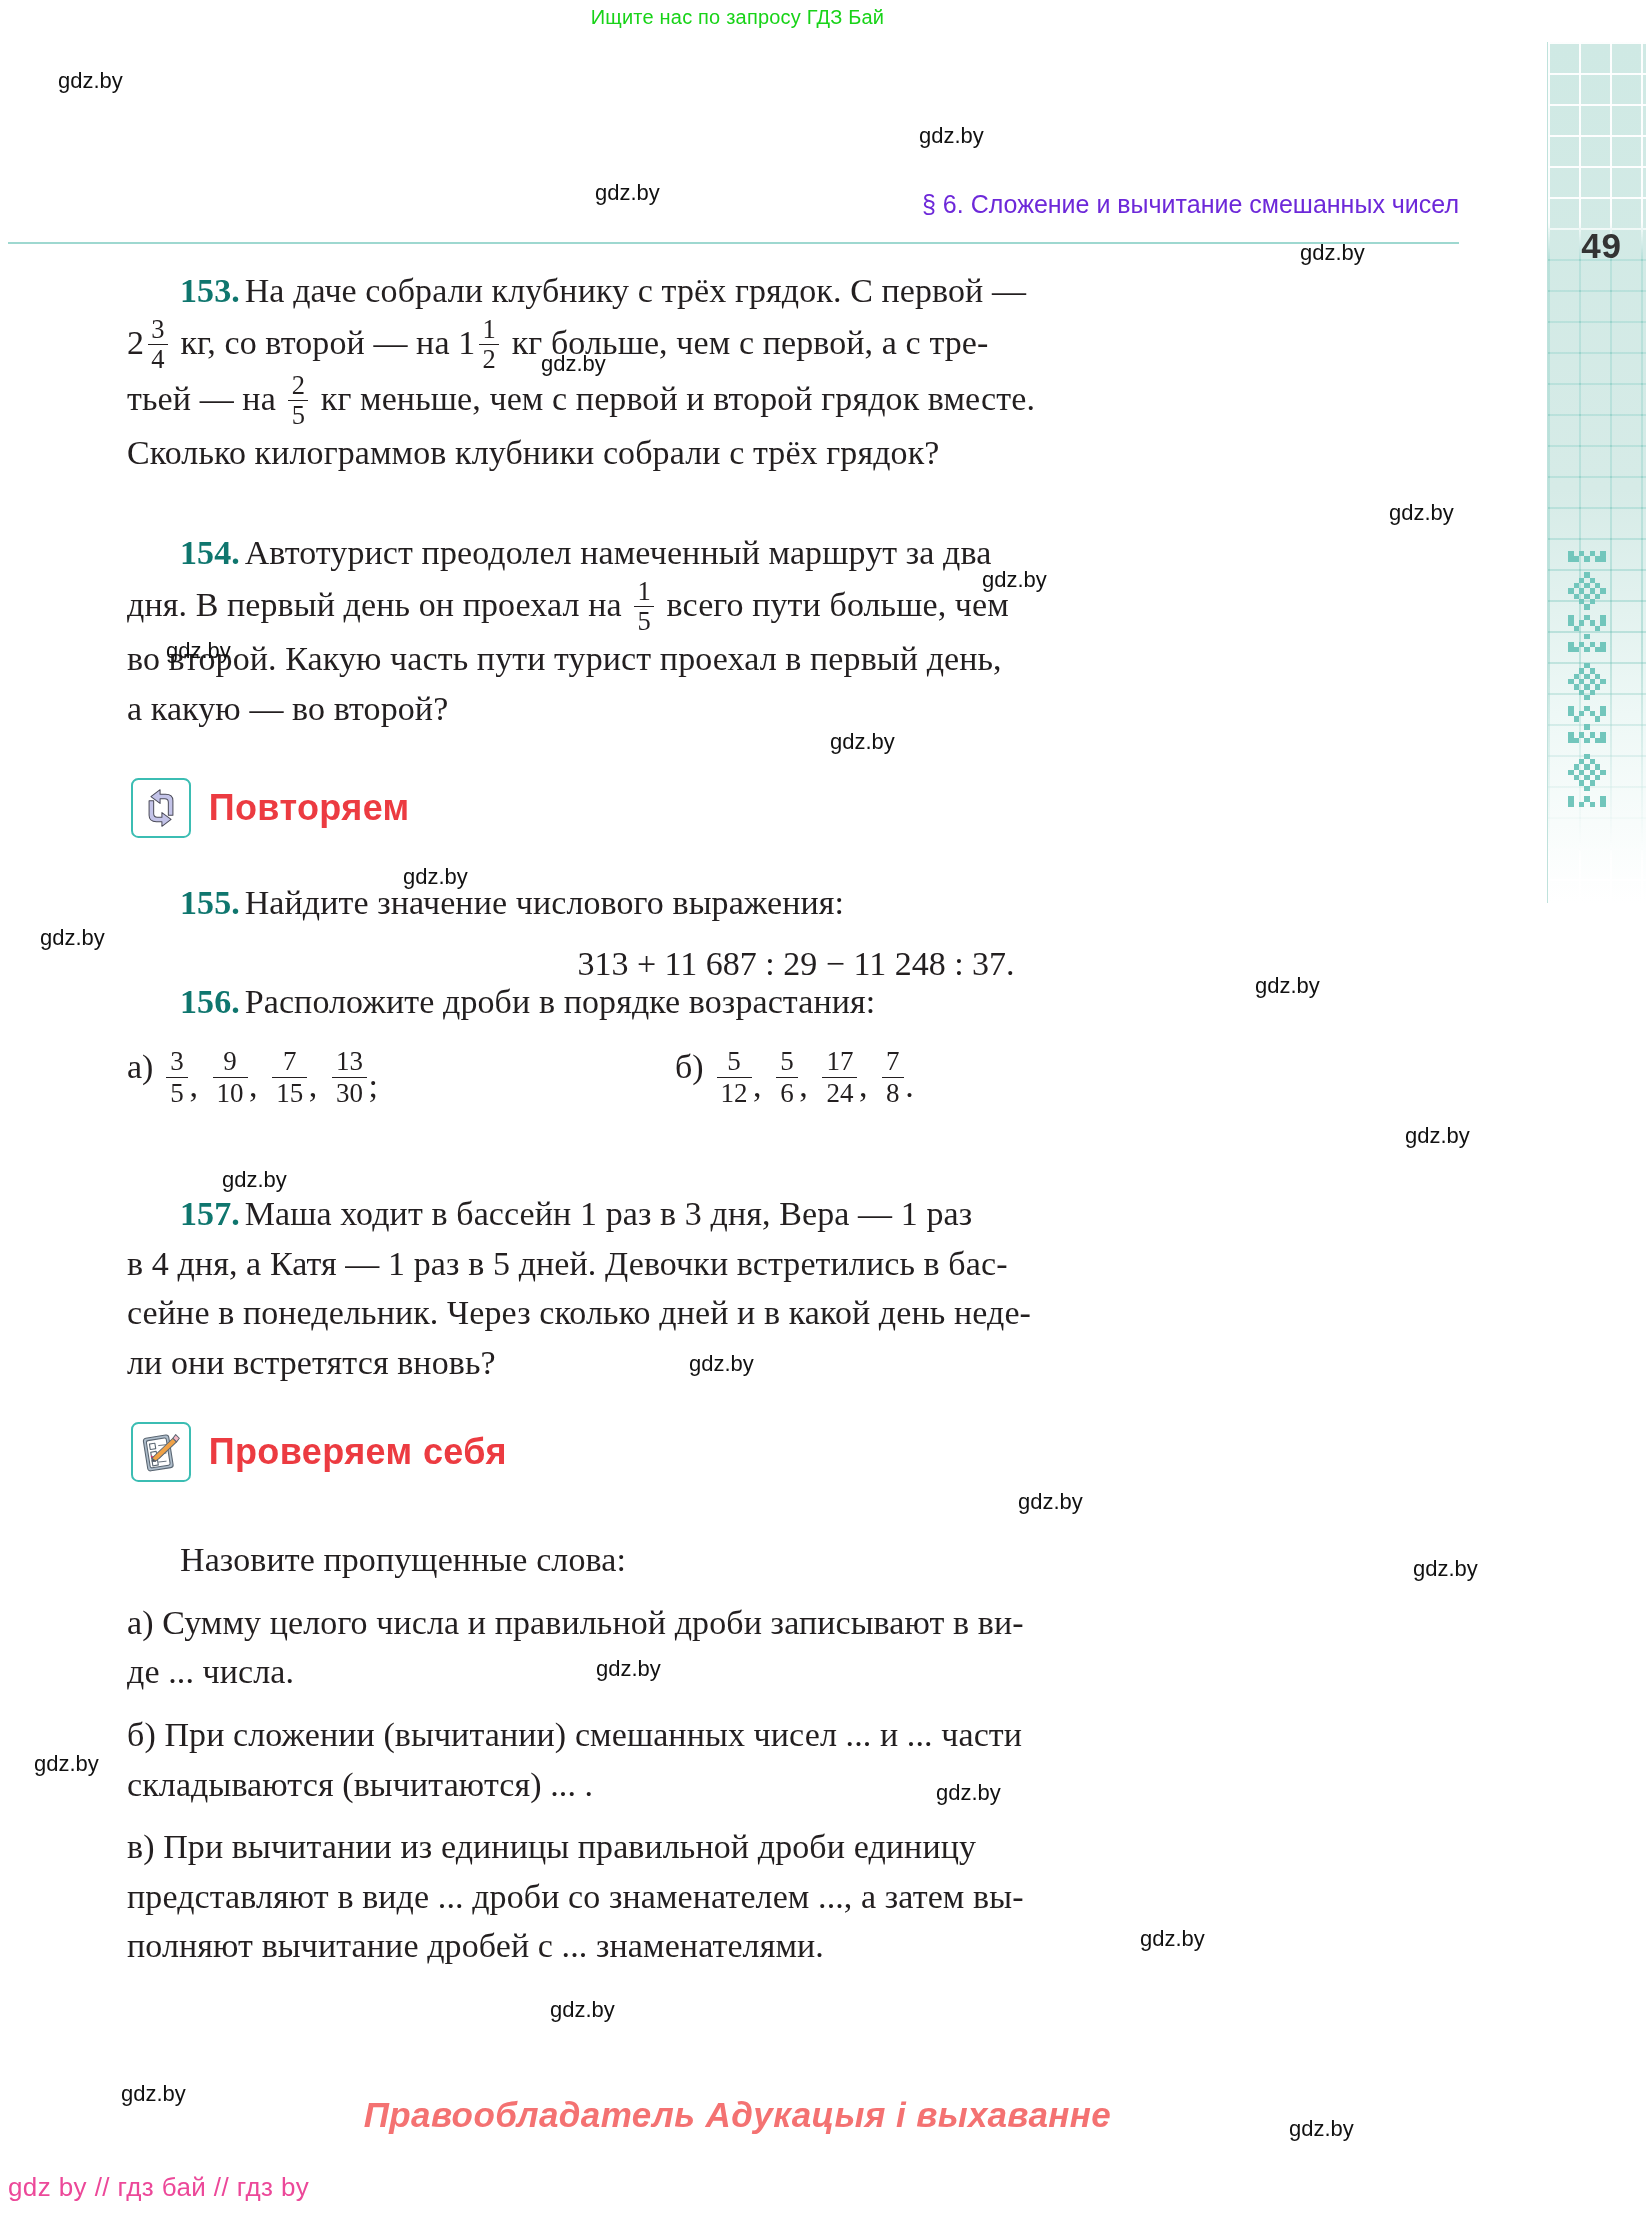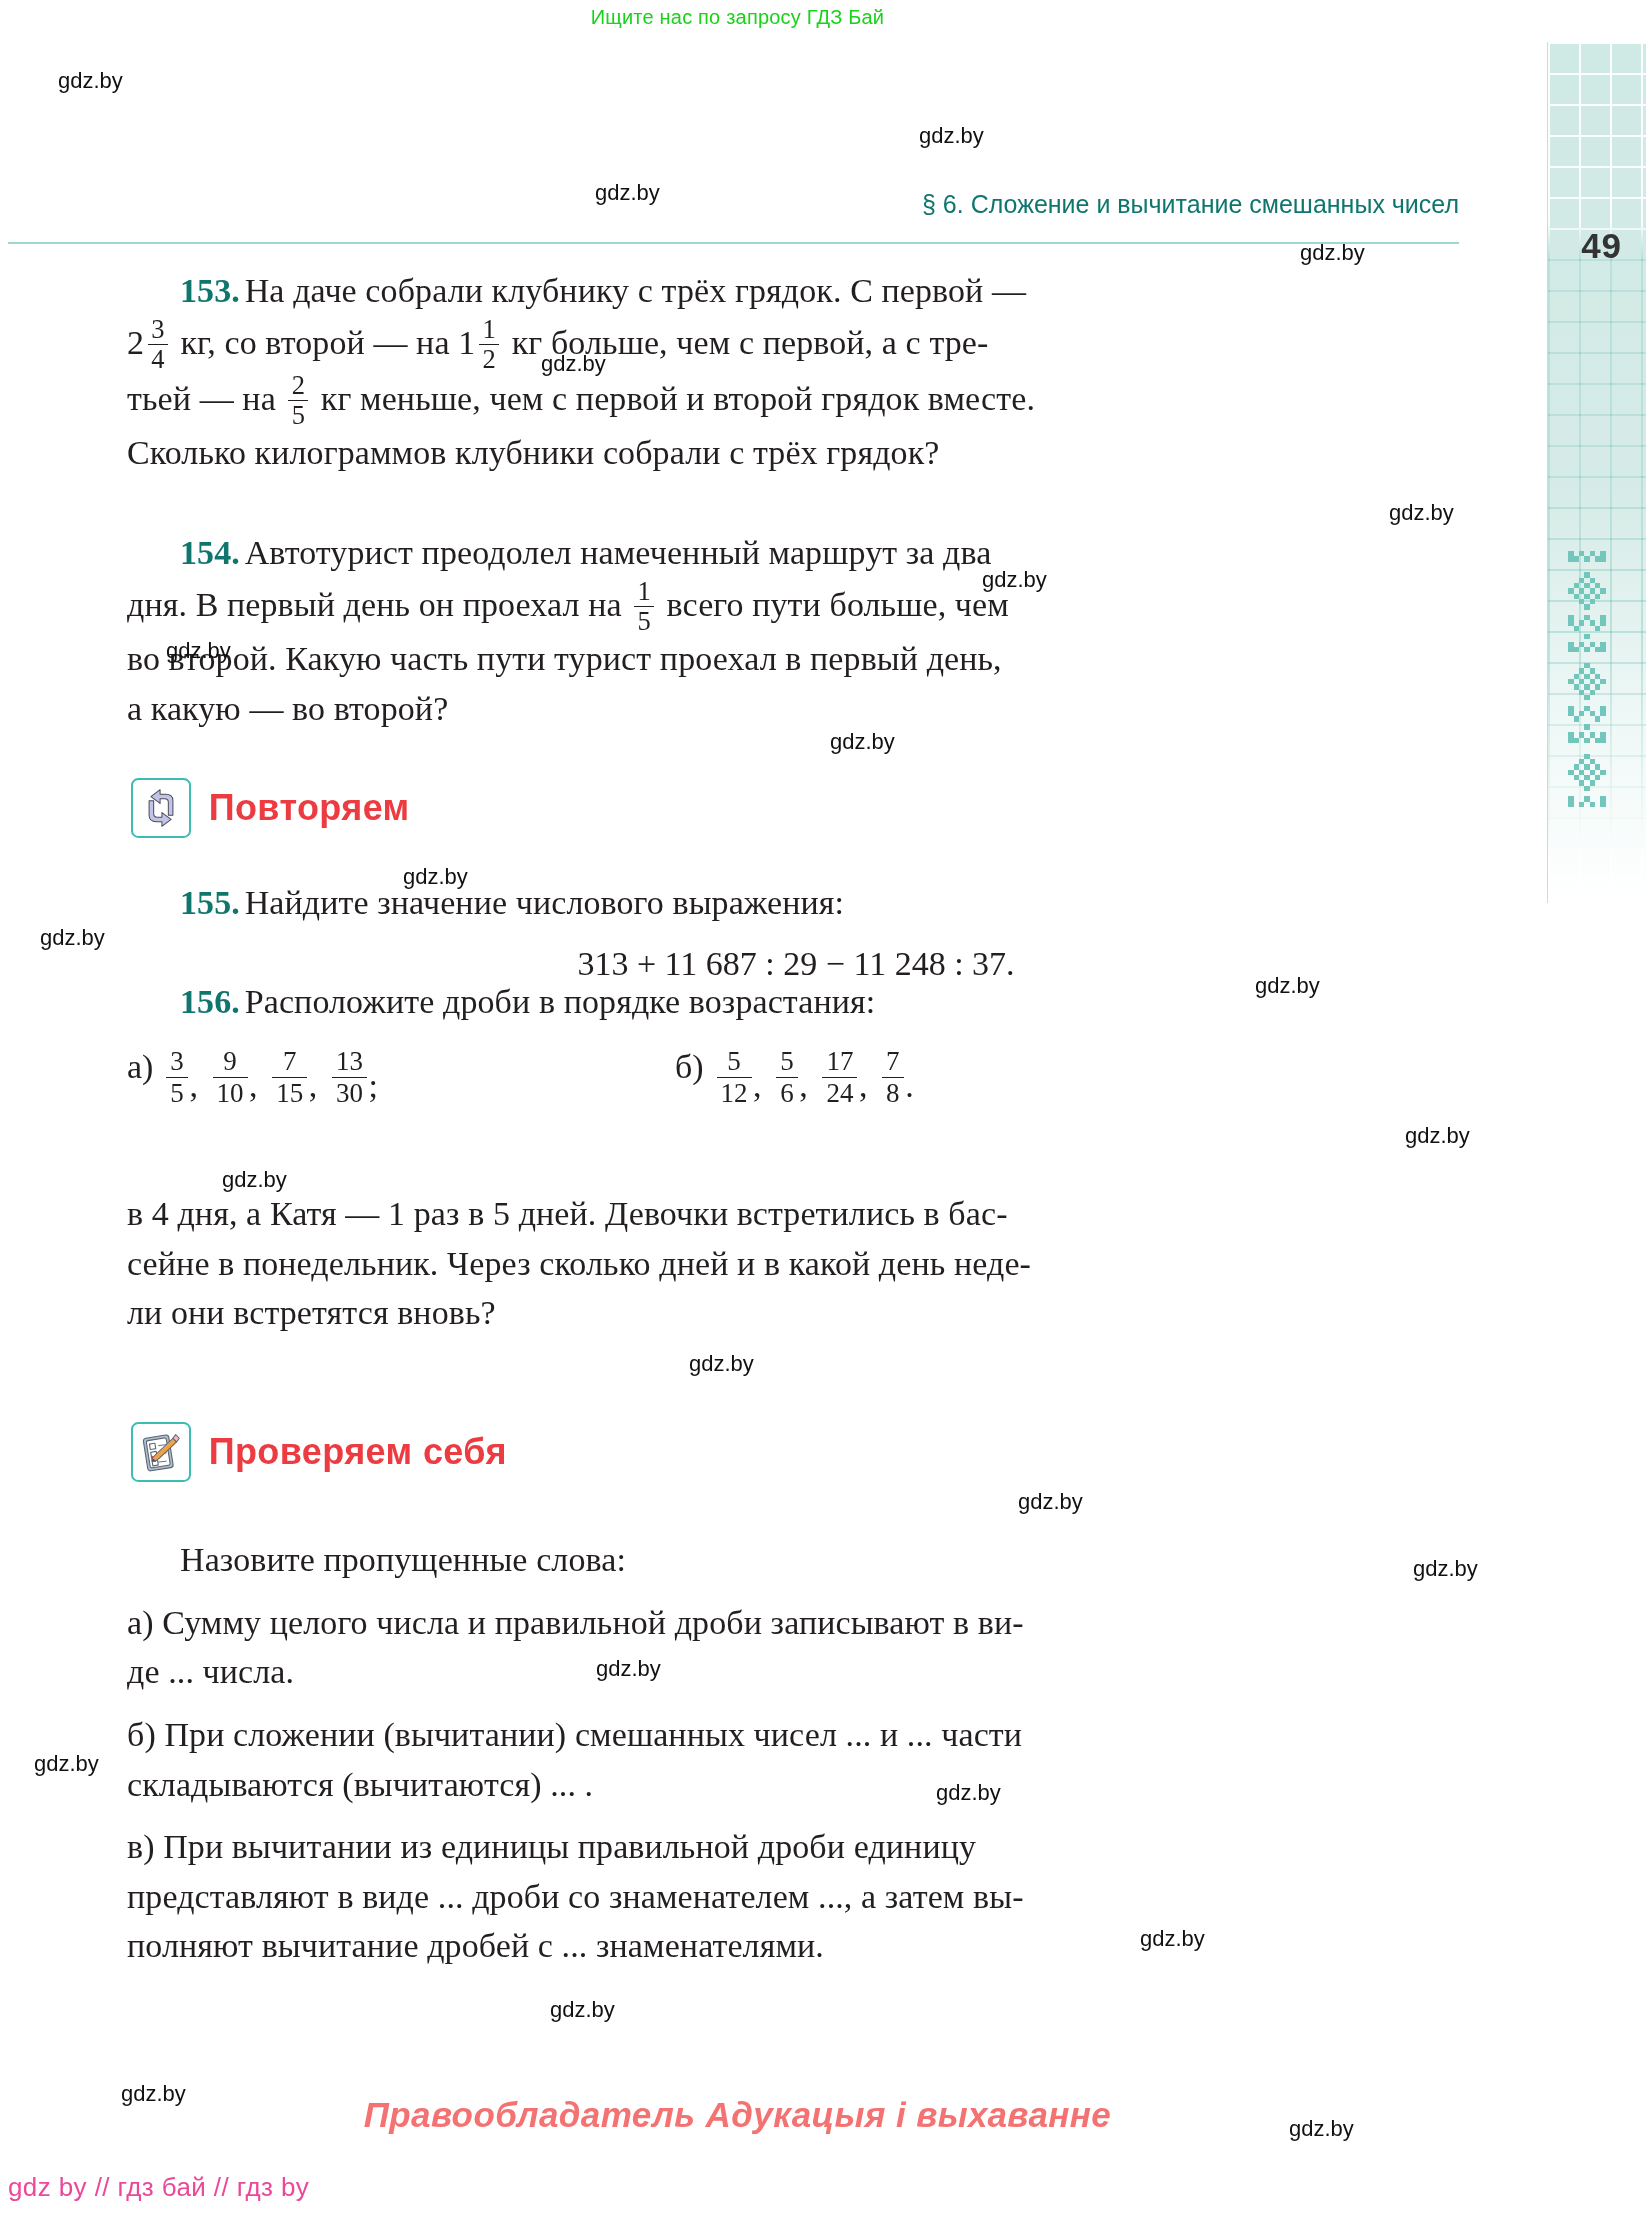--- a/index.html
+++ b/index.html
@@ -82,21 +82,21 @@
 
   
   .runhead {
     position: absolute;
     top: 190px;
     left: 242px;
     width: 1209px;
     text-align: right;
     font-family: "Liberation Sans", sans-serif;
     font-size: 25px;
-    color: #0f766e;
+    color: #6d28d9;
   }
   .head-rule {
     position: absolute;
     top: 242px;
     left: 0;
     width: 1451px;
     height: 2.4px;
     background: #9ed8d0;
   }
 
@@ -460,20 +460,23 @@
               <span class="bar"></span>
               <span class="d">8</span>
             </span>
           <span class="sep">.</span>
         </span>
       </div>
     </div>
   </div>
 
   <div class="col" style="top:1189px;">
+    <p class="body">
+      <span class="indent"></span><span class="num">157.</span><span>Маша ходит в бассейн 1 раз в 3 дня, Вера — 1 раз</span>
+    </p>
     <p class="body">в 4 дня, а Катя — 1 раз в 5 дней. Девочки встретились в бас-</p>
     <p class="body">сейне в понедельник. Через сколько дней и в какой день неде-</p>
     <p class="body nojust">ли они встретятся вновь?</p>
   </div>
 
   <div class="col rubric" style="top:1422px;left:123px;">
     <span class="rubric-icon">
       <svg viewBox="0 0 48 48" width="44" height="44">
         <g stroke="#5a6672" stroke-width="1.2" stroke-linejoin="round">
           <rect x="7" y="7" width="28" height="36" rx="3" fill="#aebdcb" transform="rotate(-9 21 25)"></rect>

